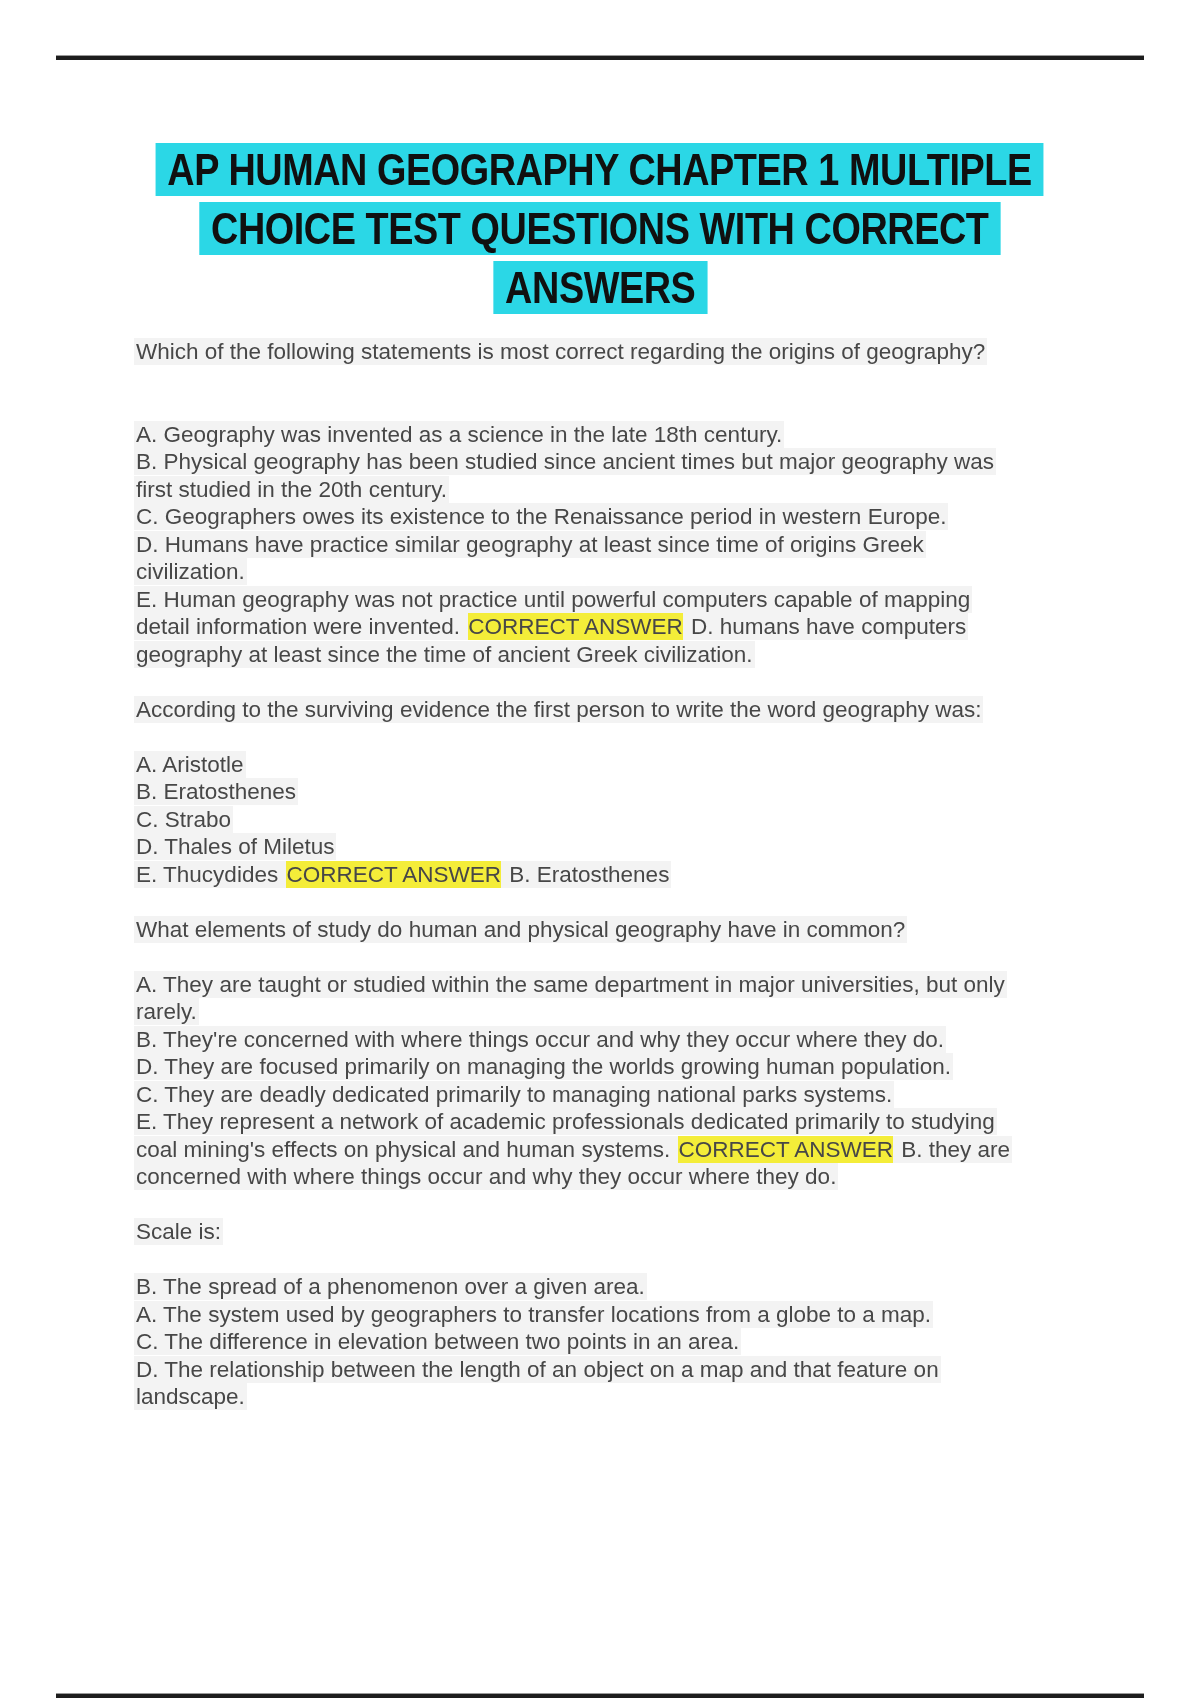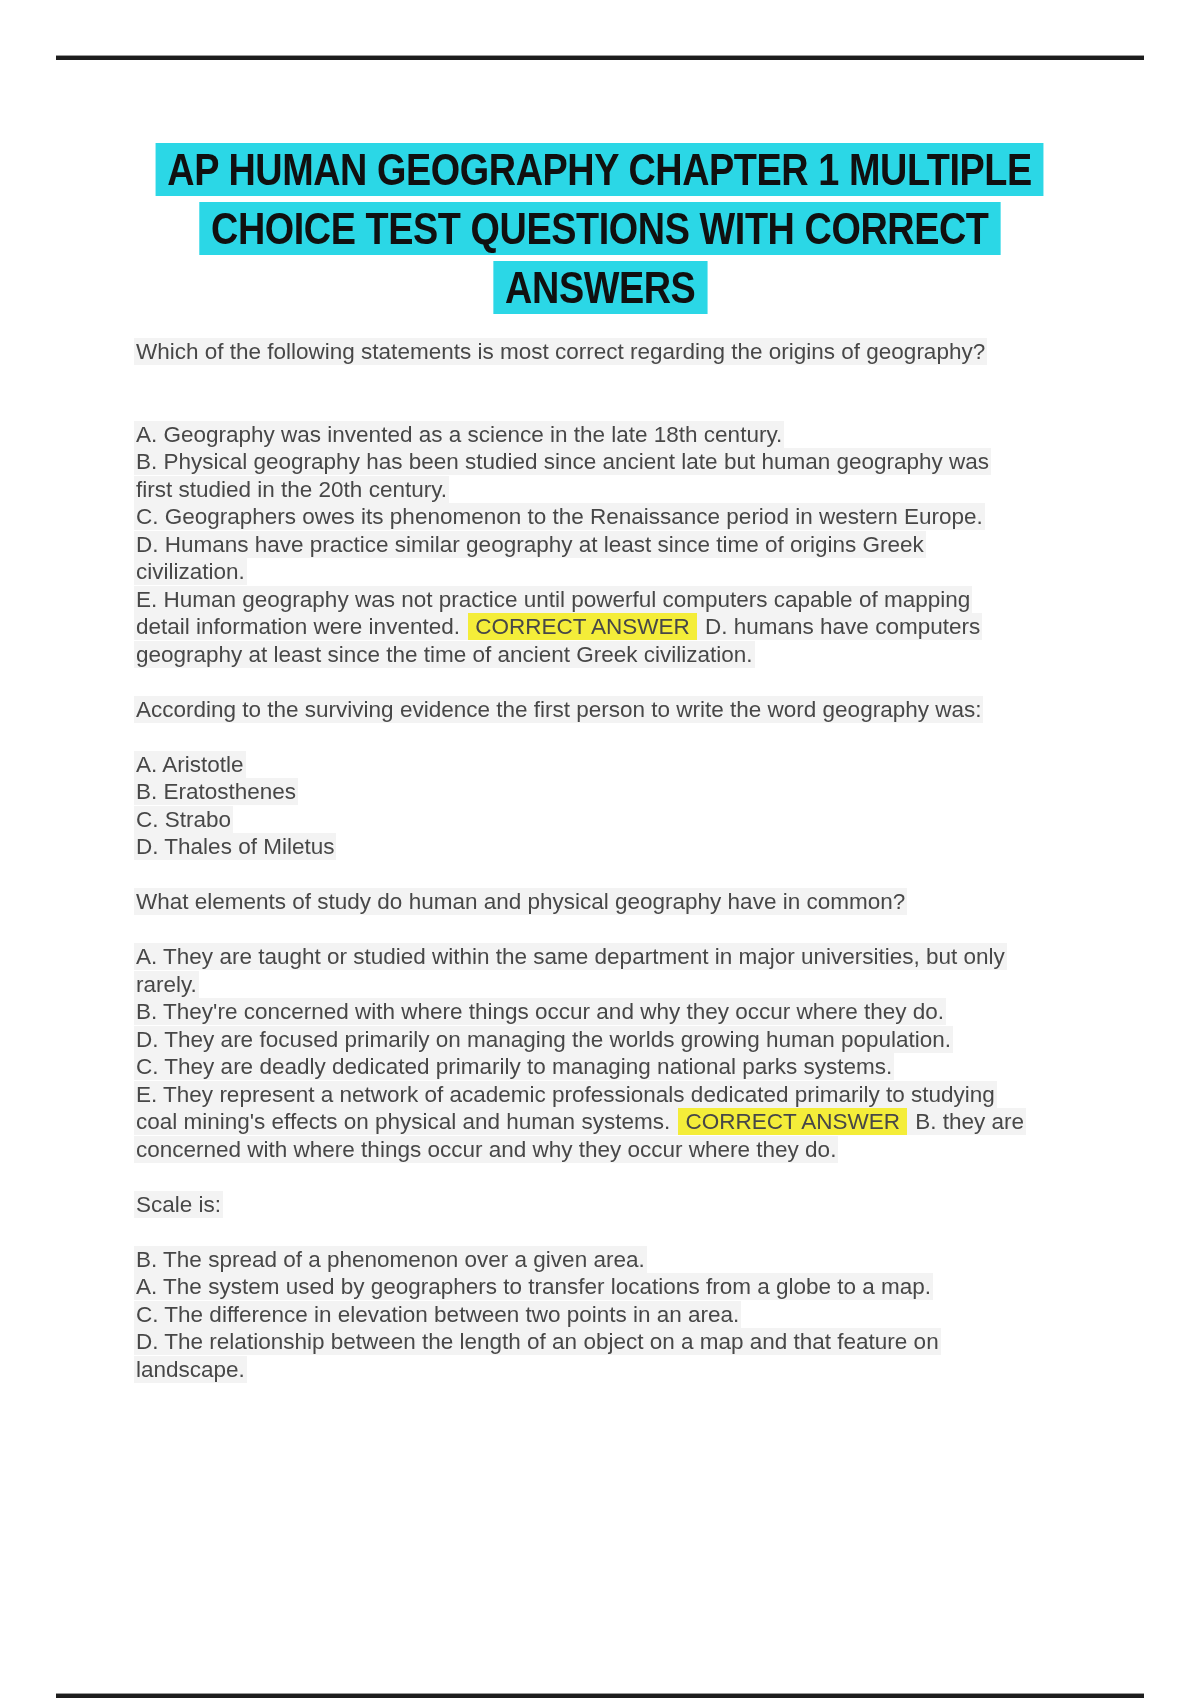--- a/index.html
+++ b/index.html
@@ -65,21 +65,21 @@
     white-space: pre-wrap;
   }
   .seg-band {
     background: var(--band, #f3f3f3);
     padding: 1px 2px;
     -webkit-box-decoration-break: clone;
     box-decoration-break: clone;
   }
   .seg-yellow {
     background: var(--yellow, #f4ed39);
-    padding: 1px 7px;
+    padding: 1px 0;
     -webkit-box-decoration-break: clone;
     box-decoration-break: clone;
     text-align: right;
   }
   .spacer { width: 100%; }
   .spacer.l1 { height: 27.5px; }
   .spacer.l2 { height: 55px; }
 </style>
 </head>
 <body>
@@ -90,35 +90,36 @@
   <header class="title-block">
     <div class="title-line"><span class="title-hl">AP HUMAN GEOGRAPHY CHAPTER 1 MULTIPLE</span></div>
     <div class="title-line"><span class="title-hl">CHOICE TEST QUESTIONS WITH CORRECT</span></div>
     <div class="title-line"><span class="title-hl">ANSWERS</span></div>
   </header>
 
   <main class="content">
       <p class="para"><span class="seg-band">Which of the following statements is most correct regarding the origins of geography?</span></p>
       <div class="spacer l2"></div>
       <p class="para"><span class="seg-band">A. Geography was invented as a science in the late 18th century.</span></p>
-      <p class="para"><span class="seg-band">B. Physical geography has been studied since ancient late but human geography was
+      <p class="para"><span class="seg-band">B. Physical geography has been studied since ancient times but major geography was
 first studied in the 20th century.</span></p>
-      <p class="para"><span class="seg-band">C. Geographers owes its phenomenon to the Renaissance period in western Europe.</span></p>
+      <p class="para"><span class="seg-band">C. Geographers owes its existence to the Renaissance period in western Europe.</span></p>
       <p class="para"><span class="seg-band">D. Humans have practice similar geography at least since time of origins Greek
 civilization.</span></p>
       <p class="para"><span class="seg-band">E. Human geography was not practice until powerful computers capable of mapping
 detail information were invented. </span><span class="seg-yellow">CORRECT ANSWER</span><span class="seg-band"> D. humans have computers
 geography at least since the time of ancient Greek civilization.</span></p>
       <div class="spacer l1"></div>
       <p class="para"><span class="seg-band">According to the surviving evidence the first person to write the word geography was:</span></p>
       <div class="spacer l1"></div>
       <p class="para"><span class="seg-band">A. Aristotle</span></p>
       <p class="para"><span class="seg-band">B. Eratosthenes</span></p>
       <p class="para"><span class="seg-band">C. Strabo</span></p>
       <p class="para"><span class="seg-band">D. Thales of Miletus</span></p>
+      <p class="para"><span class="seg-band">E. Thucydides </span><span class="seg-yellow">CORRECT ANSWER</span><span class="seg-band"> B. Eratosthenes</span></p>
       <div class="spacer l1"></div>
       <p class="para"><span class="seg-band">What elements of study do human and physical geography have in common?</span></p>
       <div class="spacer l1"></div>
       <p class="para"><span class="seg-band">A. They are taught or studied within the same department in major universities, but only
 rarely.</span></p>
       <p class="para"><span class="seg-band">B. They're concerned with where things occur and why they occur where they do.</span></p>
       <p class="para"><span class="seg-band">D. They are focused primarily on managing the worlds growing human population.</span></p>
       <p class="para"><span class="seg-band">C. They are deadly dedicated primarily to managing national parks systems.</span></p>
       <p class="para"><span class="seg-band">E. They represent a network of academic professionals dedicated primarily to studying
 coal mining's effects on physical and human systems. </span><span class="seg-yellow">CORRECT ANSWER</span><span class="seg-band"> B. they are

